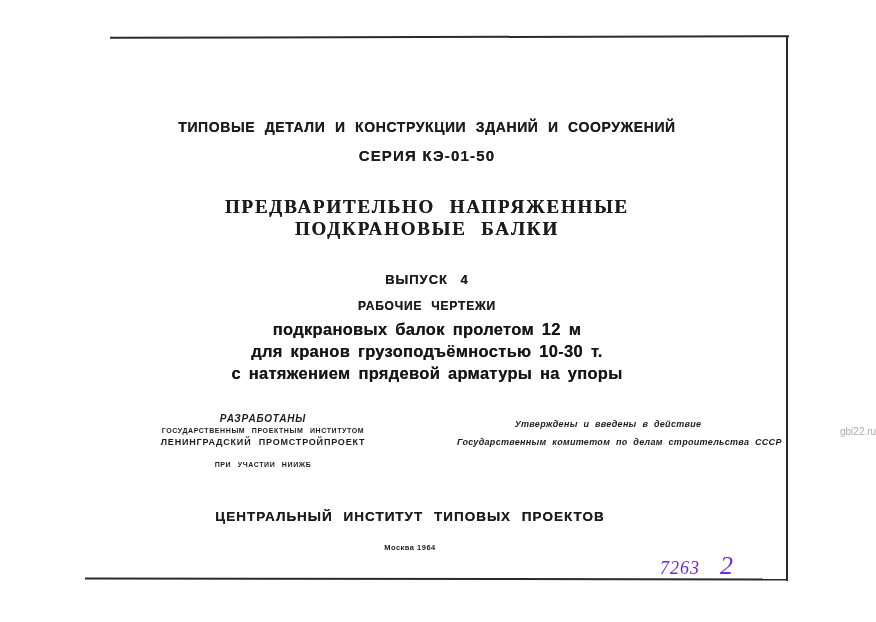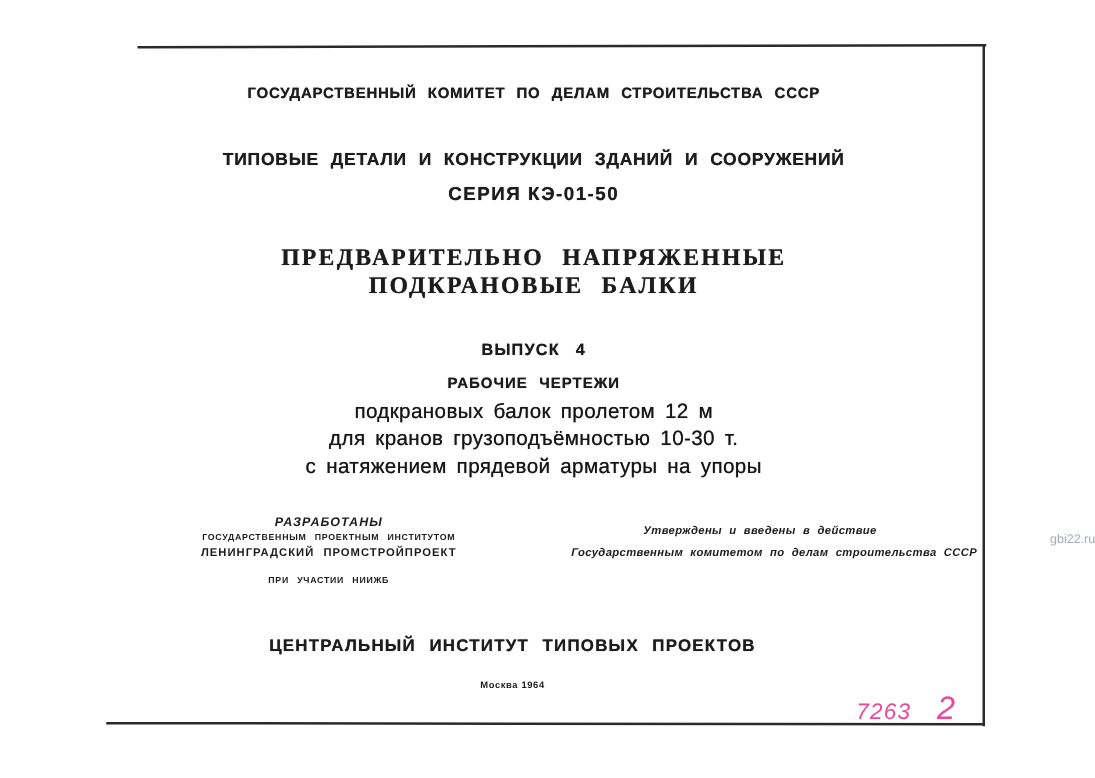--- a/index.html
+++ b/index.html
@@ -54,21 +54,21 @@
     font-size: 13px; font-weight: bold;
     letter-spacing: 1px; word-spacing: 8px;
   }
   .doc-type {
     left: 27px; top: 299px; width: 800px;
     font-size: 12px; font-weight: bold;
     letter-spacing: 0.8px; word-spacing: 5px;
   }
   .subtitle {
     left: 27px; top: 318px; width: 800px;
-    font-size: 16.5px; font-weight: normal;
+    font-size: 16.5px; font-weight: bold;
     letter-spacing: 0.3px; word-spacing: 3px;
     line-height: 22px;
     color: #161616;
   }
   .developed {
     left: 113px; top: 413px; width: 300px;
     filter: blur(0.35px);
   }
   .developed .heading {
     font-size: 10px; font-weight: bold; font-style: italic;
@@ -92,42 +92,41 @@
     font-size: 13.5px; font-weight: bold;
     letter-spacing: 1px; word-spacing: 6px;
   }
   .imprint {
     left: 10px; top: 543px; width: 800px;
     font-size: 7.5px; font-weight: bold; letter-spacing: 0.5px;
     filter: blur(0.3px);
   }
   .stamp {
     left: 660px; top: 551px; width: 120px;
-    font-family: Liberation Sans, sans-serif;
-    font-style: italic; color: #ec4899;
-    text-align: right;
+    font-family: Liberation Serif, serif;
+    font-style: italic; color: #6d28d9;
+    text-align: left;
   }
   .stamp .num { font-size: 18px; letter-spacing: 1px; }
   .stamp .sheet { font-size: 26px; margin-left: 16px; margin-right: 16px; }
   .watermark {
     left: 840px; top: 426px; width: 40px;
     font-size: 10px; color: #a7abb1;
     text-align: left; letter-spacing: 0px;
   }
 </style>
 </head>
 <body>
 
 <div class="page">
 
   <div class="frame-top"></div>
   <div class="frame-right"></div>
   <div class="frame-bottom"></div>
 
-  <div class="t org-header ink">ГОСУДАРСТВЕННЫЙ КОМИТЕТ ПО ДЕЛАМ СТРОИТЕЛЬСТВА СССР</div>
 
   <div class="t series-title ink">ТИПОВЫЕ ДЕТАЛИ И КОНСТРУКЦИИ ЗДАНИЙ И СООРУЖЕНИЙ</div>
 
   <div class="t series-code ink">СЕРИЯ КЭ-01-50</div>
 
   <div class="t main-title ink">
     <div>ПРЕДВАРИТЕЛЬНО НАПРЯЖЕННЫЕ</div>
     <div>ПОДКРАНОВЫЕ БАЛКИ</div>
   </div>
 

